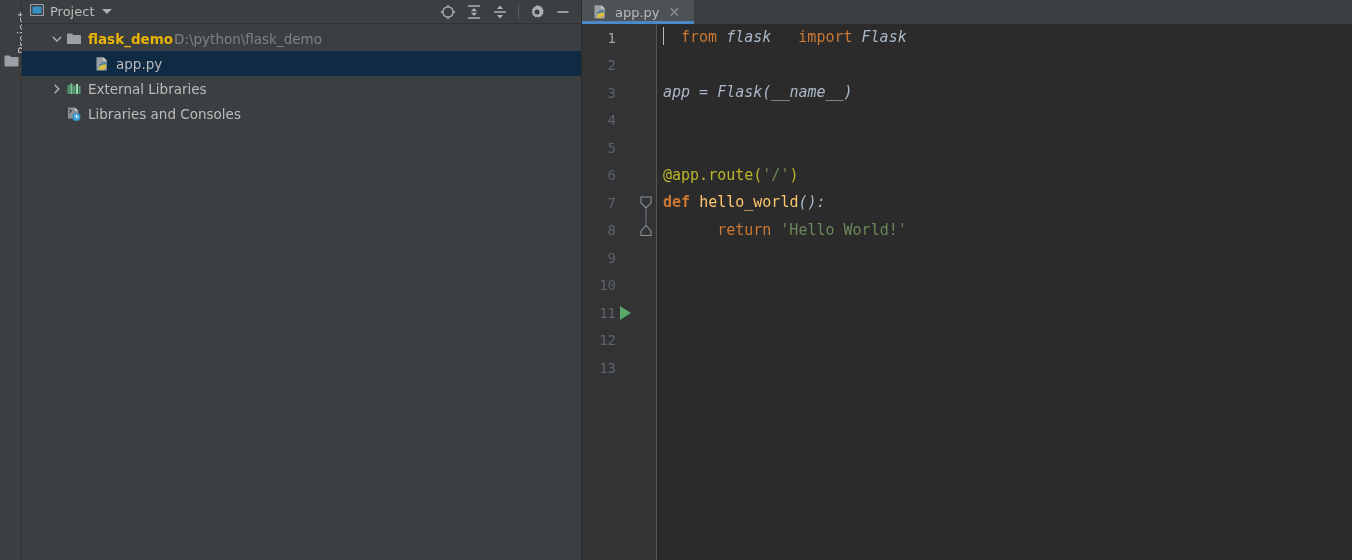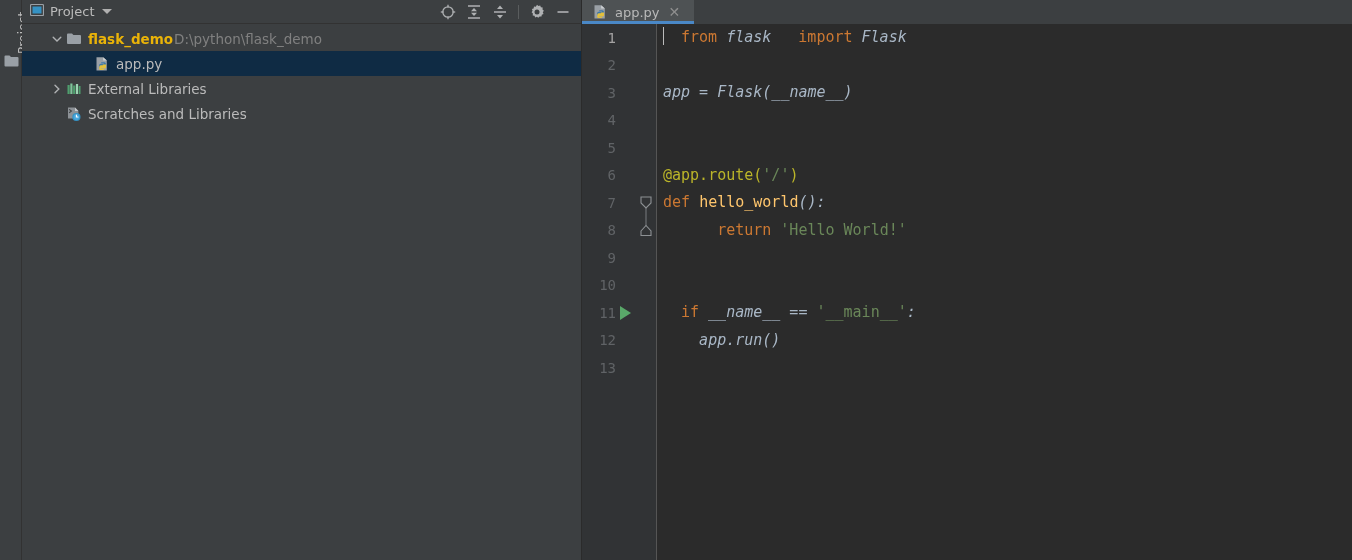--- a/index.html
+++ b/index.html
@@ -164,21 +164,21 @@
     font-size: 15px;
     padding-left: 6px;
   }
   .cline {
     height: 27.5px;
     line-height: 27.5px;
     white-space: pre;
     color: #a9b7c6;
   }
   .tok-kw   { color: #cc7832; margin-left: 18px; }
-  .tok-def  { color: #cc7832; }
+  .tok-def  { color: #cc7832; font-weight: bold; }
   .tok-id   { color: #a9b7c6; font-style: italic; }
   .tok-fn   { color: #ffc66d; }
   .tok-str  { color: #6a8759; }
   .tok-dec  { color: #bbb529; }
   .caret {
     display: inline-block;
     width: 1px; height: 18px;
     background: #bbbbbb;
     vertical-align: -3px;
     margin-right: -1px;
@@ -308,21 +308,21 @@
         <span class="node-icon">
           <svg width="16" height="16" viewBox="0 0 16 16">
             <path d="M2 1.6 H9 L12.4 5 V12.4 H2 Z" fill="#8c9196"></path>
             <path d="M9 1.6 V5 H12.4 Z" fill="#c6cacd"></path>
             <path d="M3.2 3.4 L5.4 5.1 L3.2 6.8" fill="none" stroke="#3c3f41" stroke-width="1.1"></path>
             <circle cx="10.4" cy="11" r="4.1" fill="#3592c4"></circle>
             <circle cx="10.4" cy="11" r="2.9" fill="#4aa8dd"></circle>
             <path d="M10.4 9 V11 H12" fill="none" stroke="#ffffff" stroke-width="1.1" stroke-linecap="round"></path>
           </svg>
         </span>
-        <span class="node-label">Scratches and Libraries</span>
+        <span class="node-label">Libraries and Consoles</span>
       </div>
 
     </div>
   </div>
 
   <div class="editor-area">
 
     <div class="tabbar">
       <div class="tab">
         <span class="node-icon" style="margin-right:2px;">
@@ -399,22 +399,20 @@
             <div class="cline"><span class="caret"></span><span class="tok-kw">from</span><span class="tok-id"> flask </span><span class="tok-kw">import</span><span class="tok-id"> Flask</span></div>
             <div class="cline">&nbsp;</div>
             <div class="cline"><span class="tok-id">app = Flask(__name__)</span></div>
             <div class="cline">&nbsp;</div>
             <div class="cline">&nbsp;</div>
             <div class="cline"><span class="tok-dec">@app.route(</span><span class="tok-str">'/'</span><span class="tok-dec">)</span></div>
             <div class="cline"><span class="tok-def">def </span><span class="tok-fn">hello_world</span><span class="tok-id">():</span></div>
             <div class="cline"><span class="tok-id">    </span><span class="tok-kw">return</span><span class="tok-id"> </span><span class="tok-str">'Hello World!'</span></div>
             <div class="cline">&nbsp;</div>
             <div class="cline">&nbsp;</div>
-            <div class="cline"><span class="tok-kw">if</span><span class="tok-id"> __name__ == </span><span class="tok-str">'__main__'</span><span class="tok-id">:</span></div>
-            <div class="cline"><span class="tok-id">    app.run()</span></div>
             <div class="cline">&nbsp;</div>
           </div>
       </div>
 
     </div>
   </div>
 
 </div>
 
 </body></html>

